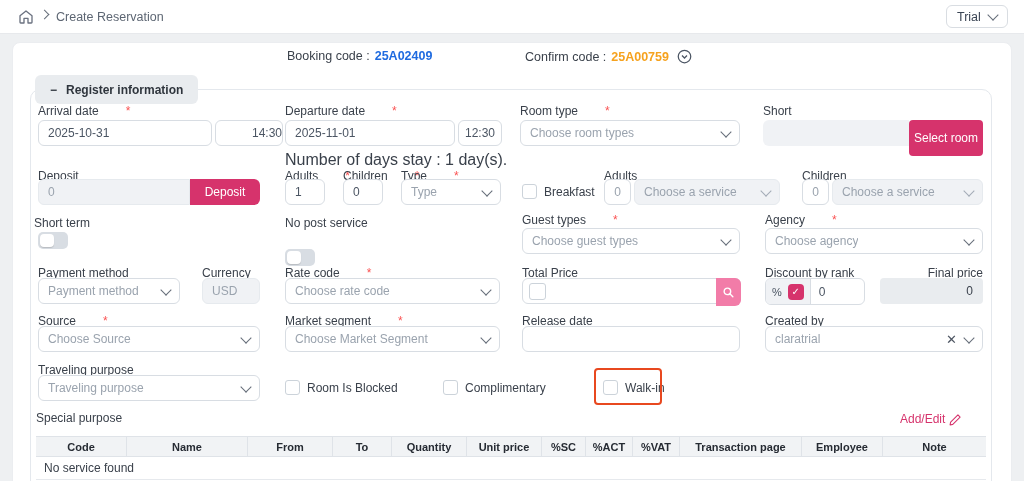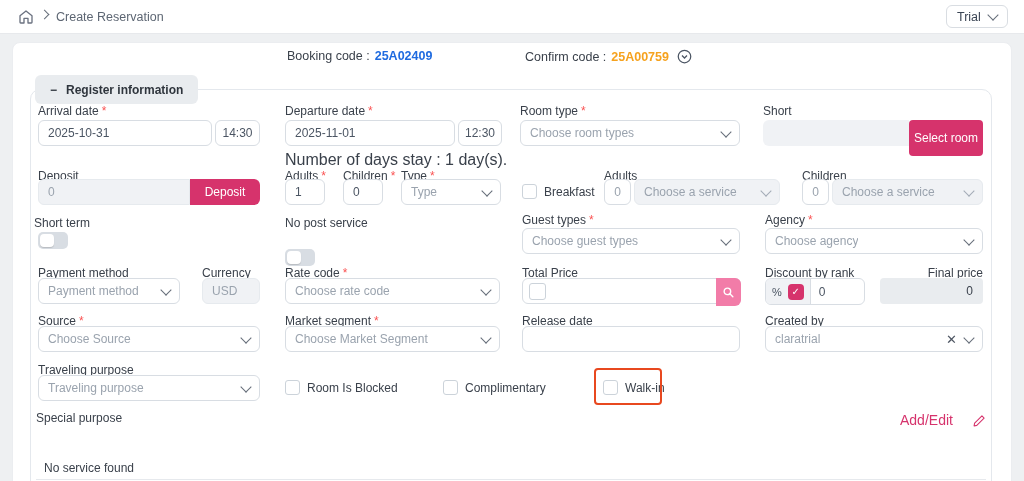--- a/index.html
+++ b/index.html
@@ -1,19 +1,19 @@
 <!DOCTYPE html>
 <html><head>
 <meta charset="utf-8">
 <style>
   html,body{margin:0;padding:0;background:#eef0f2;}
   #screen{position:relative;width:1024px;height:481px;overflow:hidden;background:#eef0f2;
           font-family:"Liberation Sans","DejaVu Sans",sans-serif;-webkit-font-smoothing:antialiased;}
   .abs{position:absolute;box-sizing:border-box;}
-  .flex{display:flex;align-items:center;}
+  .flex{display:flex;align-items:center;gap:24px;}
   .label{font-size:12px;color:#3a414b;white-space:nowrap;}
   .req{color:#fa5252;margin-left:3px;font-size:12px;}
   .field{background:#fff;border:1px solid #d8dde3;border-radius:6px;height:26px;
          display:flex;align-items:center;padding:0 9px;font-size:12px;color:#4b5563;white-space:nowrap;}
   .select{justify-content:space-between;}
   .ph{color:#9aa3ae;overflow:hidden;text-overflow:ellipsis;}
   .val{color:#4b5563;}
   .mutedval{color:#9aa3ae;}
   .disabled{background:#f0f2f5;border-color:#e6eaee;}
   .nob{border:none;background:#f0f2f5;}
@@ -38,21 +38,21 @@
   .codeline{font-size:12.5px;color:#3a414b;gap:5px;}
   .codeline b{font-weight:700;}
   .note{font-size:16px;color:#3a414b;}
   .thead{display:flex;height:21px;background:#f1f3f5;border-top:1px solid #dfe3e8;border-bottom:1px solid #dfe3e8;}
   .th{display:flex;align-items:center;justify-content:center;font-size:11px;font-weight:700;color:#262b33;
       border-right:1px solid #dfe3e8;height:100%;box-sizing:border-box;white-space:nowrap;overflow:hidden;}
   .th:last-child{border-right:none;}
   .trow{height:23px;border-bottom:1px solid #e6e9ed;display:flex;align-items:center;padding-left:8px;
         font-size:12px;color:#3a414b;background:#fff;}
   .x-icon::after{content:"✕";}
-  .addedit{gap:4px;font-size:14px;color:#d6336c;justify-content:space-between;cursor:pointer;}
+  .addedit{gap:4px;font-size:12px;color:#d6336c;justify-content:flex-start;cursor:pointer;}
   .walkbox{border:2px solid #e8481f;border-radius:4px;pointer-events:none;z-index:5;}
   .trialbtn{height:23px;border:1px solid #d9dde2;border-radius:6px;background:#fff;display:flex;
             align-items:center;gap:8px;padding:0 10px;font-size:12.5px;color:#3b4554;cursor:pointer;}
   svg{display:block;}
 </style>
 </head>
 <body>
 
 <div id="screen">
 
@@ -92,21 +92,21 @@
     </span>
   </div>
 
   <div class="abs label flex" style="left:38px;top:104px;">
     <span>Arrival date</span>
       <span class="req">*</span>
   </div>
   <div class="abs field" style="left:38px;top:120px;width:174px;">
     <span class="val">2025-10-31</span>
   </div>
-  <div class="abs field" style="left:215px;top:120px;width:45px;justify-content:center;padding:8px;">
+  <div class="abs field" style="left:215px;top:120px;width:68px;justify-content:flex-end;padding:0;">
     <span class="val">14:30</span>
   </div>
 
   <div class="abs label flex" style="left:285px;top:104px;">
     <span>Departure date</span>
       <span class="req">*</span>
   </div>
   <div class="abs field" style="left:285px;top:120px;width:170px;">
     <span class="val">2025-11-01</span>
   </div>
@@ -313,17 +313,31 @@
   <div class="abs walkbox" style="left:594px;top:368px;width:68px;height:37px;"></div>
 
   <div class="abs label" style="left:36px;top:411px;">Special purpose</div>
   <div class="abs flex addedit" style="left:900px;top:412px;width:86px;">
     <span>Add/Edit</span>
     <svg width="13" height="13" viewBox="0 0 24 24" fill="none" stroke="#d6336c" stroke-width="2" stroke-linejoin="round">
         <path d="M16.5 3.5l4 4L7 21l-5 1 1-5z"></path>
       </svg>
   </div>
 
+  <div class="abs thead" style="left:36px;top:436px;width:950px;">
+    <span class="th" style="width:91px;">Code</span>
+    <span class="th" style="width:121px;">Name</span>
+    <span class="th" style="width:85px;">From</span>
+    <span class="th" style="width:59px;">To</span>
+    <span class="th" style="width:75px;">Quantity</span>
+    <span class="th" style="width:75px;">Unit price</span>
+    <span class="th" style="width:44px;">%SC</span>
+    <span class="th" style="width:47px;">%ACT</span>
+    <span class="th" style="width:47px;">%VAT</span>
+    <span class="th" style="width:122px;">Transaction page</span>
+    <span class="th" style="width:81px;">Employee</span>
+    <span class="th" style="width:103px;">Note</span>
+  </div>
   <div class="abs trow" style="left:36px;top:457px;width:950px;">
     <span>No service found</span>
   </div>
 
 </div>
 
 </body></html>

